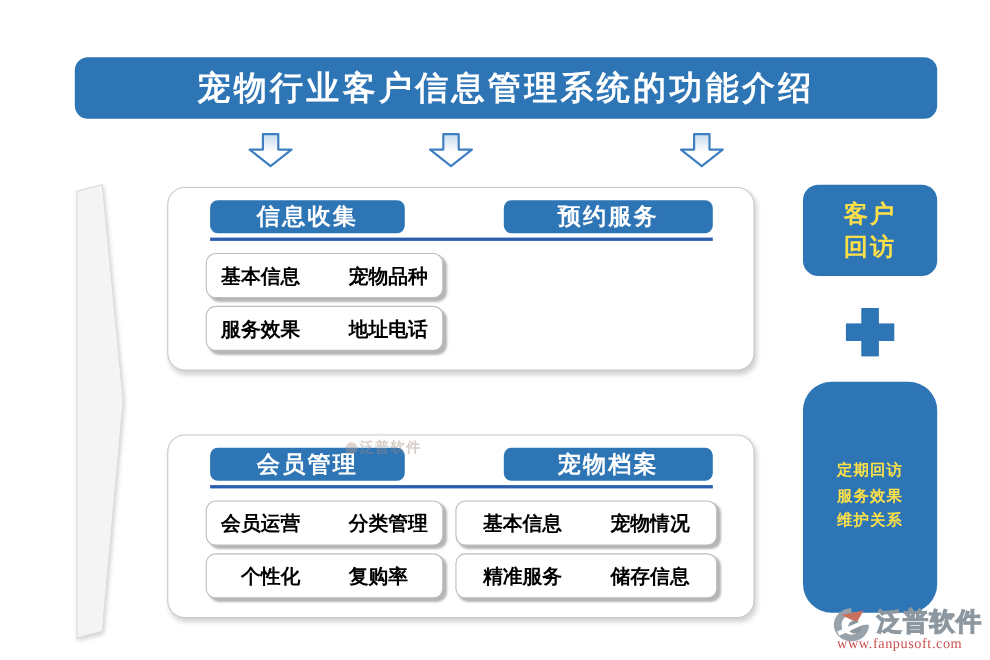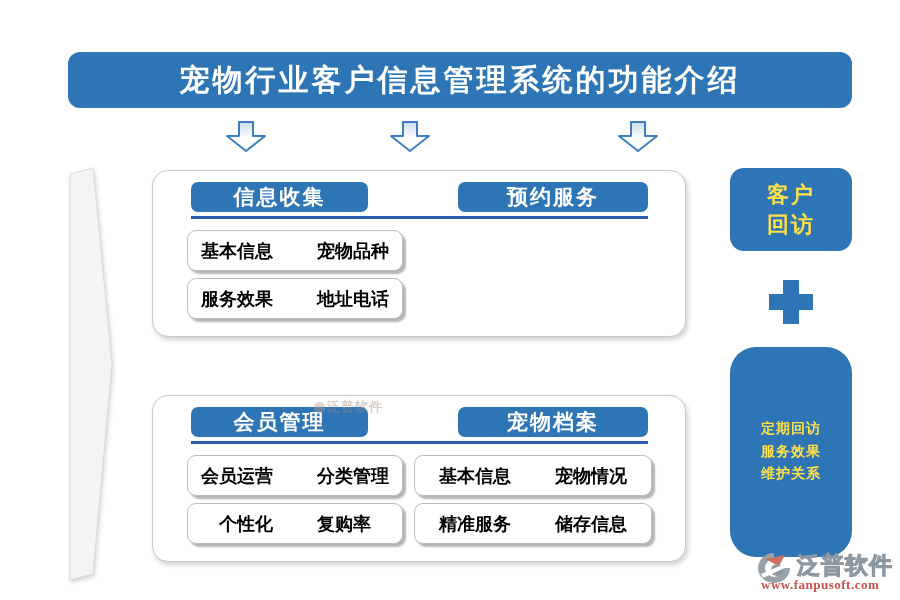--- a/index.html
+++ b/index.html
@@ -68,21 +68,21 @@
   .watermark .wm-dot{width:11px;height:11px;border-radius:50%;background:#b09a90;}
   .watermark span{font-size:13px;font-weight:bold;color:#a08a80;letter-spacing:1px;}
   
   .logo{position:absolute;left:755px;top:550px;z-index:6;}
   .logo-mark{position:absolute;left:0;top:2px;}
   .logo-brand{
     position:absolute;left:42px;top:0;font-size:23px;font-weight:bold;letter-spacing:1px;
     color:#cfd4d8;-webkit-text-stroke:1px #8d979f;white-space:nowrap;
   }
   .logo-url{
-    position:absolute;left:6px;top:27px;font-size:13px;font-weight:bold;
+    position:absolute;left:6px;top:27px;font-size:13px;font-weight:normal;
     color:var(--url-red);letter-spacing:0.5px;white-space:nowrap;
   }
 </style>
 </head>
 <body>
 
 <div class="stage">
 
   <svg width="0" height="0" style="position:absolute">
     <defs>

